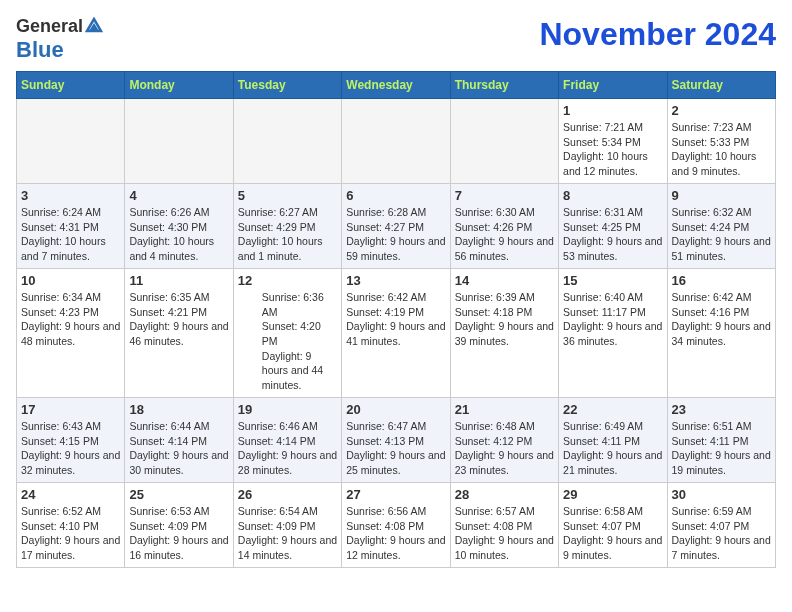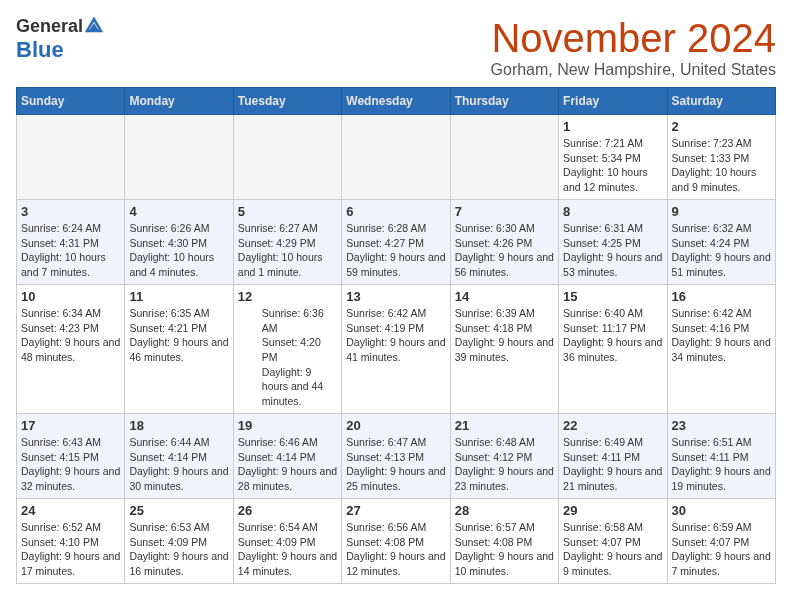--- a/index.html
+++ b/index.html
@@ -22,36 +22,36 @@
       align-items: flex-start;
     }
     .logo-line {
       display: flex;
       align-items: center;
     }
     .title-section {
       text-align: right;
     }
     .month-title {
-      font-size: 40px;
-      font-weight: normal;
-      color: #c2410c;
+      font-size: 32px;
+      font-weight: bold;
+      color: #1d4ed8;
     }
     .location-title {
       font-size: 16px;
       color: #555;
     }
     .calendar {
       width: 100%;
       border-collapse: collapse;
       font-size: 11px;
     }
     .calendar th {
       background: #2a6db5;
-      color: #e5e5e5;
+      color: #bef264;
       padding: 6px 4px;
       text-align: left;
       font-size: 12px;
       font-weight: bold;
       border: 1px solid #1a5a9a;
     }
     .calendar td {
       border: 1px solid #ccc;
       vertical-align: top;
       padding: 4px;
@@ -91,21 +91,20 @@
             <polygon points="9,6 14,14 4,14" fill="#2a6db5"></polygon>
           </svg>
       </span>
     </div>
     <div>
       <span style="font-size:22px;font-weight:bold;color:#2a6db5;">Blue</span>
     </div>
   </div>
   <div class="title-section">
     <div class="month-title">November 2024</div>
-    <div class="location-title">Gorham, New Hampshire, United States</div>
   </div>
 </div>
 
 <table class="calendar">
   <thead>
     <tr>
     <th>Sunday</th>
         <th>Monday</th>
         <th>Tuesday</th>
         <th>Wednesday</th>
@@ -123,21 +122,21 @@
         <td class="empty"></td>
         <td>
           <span class="day-number">1</span>
           <div class="day-info" style="white-space: pre-line;">Sunrise: 7:21 AM
 Sunset: 5:34 PM
 Daylight: 10 hours and 12 minutes.</div>
         </td>
         <td>
           <span class="day-number">2</span>
           <div class="day-info" style="white-space: pre-line;">Sunrise: 7:23 AM
-Sunset: 1:33 PM
+Sunset: 5:33 PM
 Daylight: 10 hours and 9 minutes.</div>
         </td>
       </tr>
       <tr class="row-alt">
         <td>
           <span class="day-number">3</span>
           <div class="day-info" style="white-space: pre-line;">Sunrise: 6:24 AM
 Sunset: 4:31 PM
 Daylight: 10 hours and 7 minutes.</div>
         </td>

